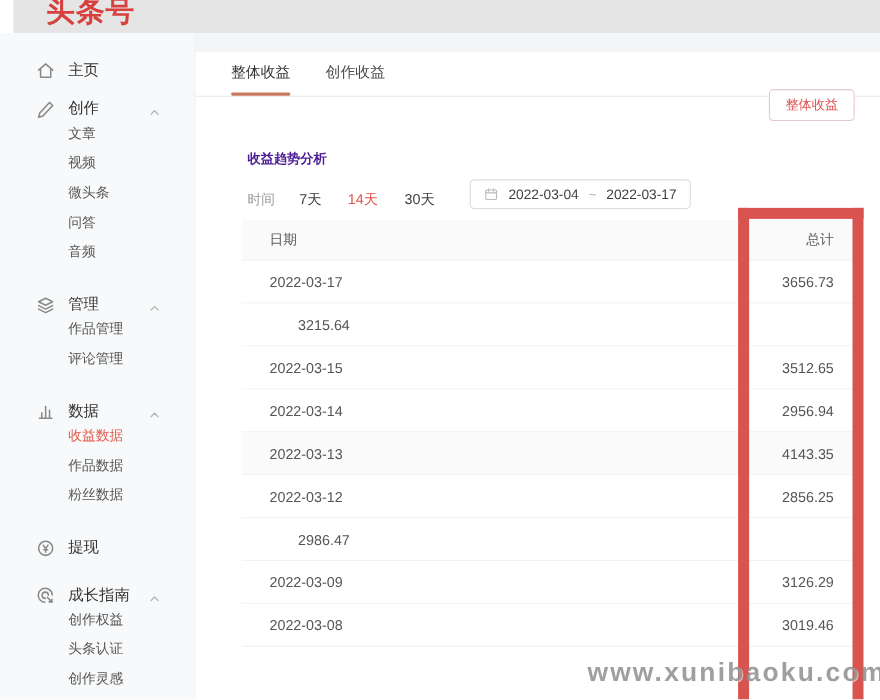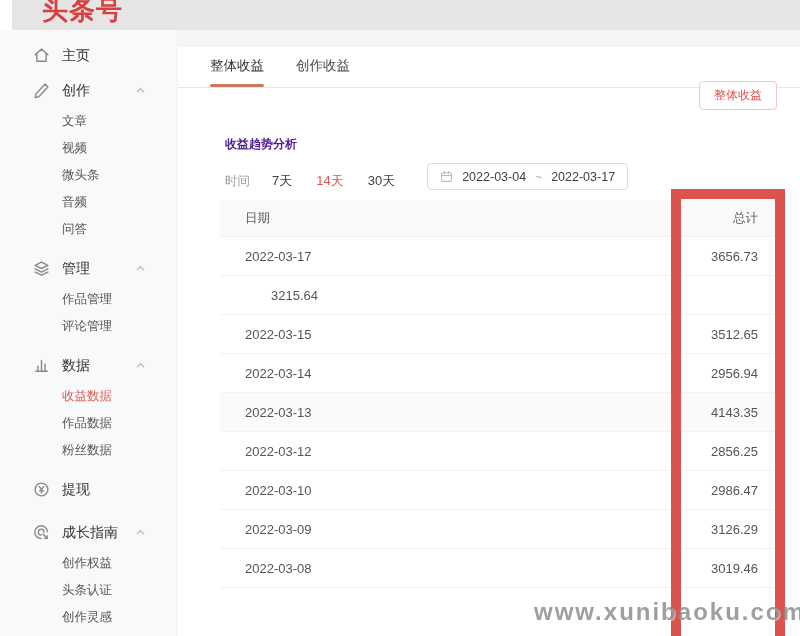--- a/index.html
+++ b/index.html
@@ -9,21 +9,21 @@
 
   
   .header { position:absolute; left:12px; top:0; width:800px; height:30px; background:#e5e5e5; overflow:hidden; }
   .logo { position:absolute; left:30px; top:-7px; font-size:26px; font-weight:bold; color:#d6413e; letter-spacing:1px; }
 
   
   .page-bg { position:absolute; left:0; top:30px; width:800px; height:606px; background:#f4f5f6; }
 
   
   .sidebar { position:absolute; left:0; top:30px; width:176px; height:606px; background:#f8f9fa; padding-top:8px; }
-  .nav-top { display:flex; align-items:center; height:35px; padding-left:33px; cursor:pointer; color:#333; font-size:14px; }
+  .nav-top { display:flex; align-items:flex-end; height:35px; padding-left:33px; cursor:pointer; color:#333; font-size:14px; }
   .nav-top .nav-icon { width:17px; height:17px; margin-right:12px; color:#8a8a8a; display:inline-flex; }
   .nav-top .nav-icon svg { width:17px; height:17px; }
   .nav-top .arrow { margin-left:auto; margin-right:30px; color:#b5b5b5; display:inline-flex; }
   .nav-top .arrow svg { width:11px; height:11px; }
   .nav-sub { display:flex; align-items:center; height:27px; padding-left:62px; cursor:pointer; color:#565656; font-size:12.5px; }
   .nav-sub.active { color:#e05e52; }
   .nav-gap { height:8px; }
 
   
   .main-card { position:absolute; left:178px; top:47px; width:622px; height:589px; background:#fff; }
@@ -108,24 +108,24 @@
     <div class="nav-sub">
         <span>文章</span>
       </div>
     <div class="nav-sub">
         <span>视频</span>
       </div>
     <div class="nav-sub">
         <span>微头条</span>
       </div>
     <div class="nav-sub">
+        <span>问答</span>
+      </div>
+    <div class="nav-sub">
         <span>音频</span>
-      </div>
-    <div class="nav-sub">
-        <span>问答</span>
       </div>
     <div class="nav-gap"></div>
 
     <div class="nav-top">
       <span class="nav-icon">
           <svg viewBox="0 0 24 24" fill="none" stroke="currentColor" stroke-width="2" stroke-linecap="round" stroke-linejoin="round">
             <path d="M12 3l9 4.5-9 4.5-9-4.5z"></path>
             <path d="M3 12.5l9 4.5 9-4.5"></path>
             <path d="M3 17l9 4.5 9-4.5"></path>
           </svg>
@@ -265,21 +265,20 @@
       </div>
       <div class="trow hl">
         <div class="td-date">2022-03-13</div>
         <div class="td-total">4143.35</div>
       </div>
       <div class="trow">
         <div class="td-date">2022-03-12</div>
         <div class="td-total">2856.25</div>
       </div>
       <div class="trow">
-        <div class="td-date">2022-03-10</div>
         <div class="td-total">2986.47</div>
       </div>
       <div class="trow">
         <div class="td-date">2022-03-09</div>
         <div class="td-total">3126.29</div>
       </div>
       <div class="trow">
         <div class="td-date">2022-03-08</div>
         <div class="td-total">3019.46</div>
       </div>

